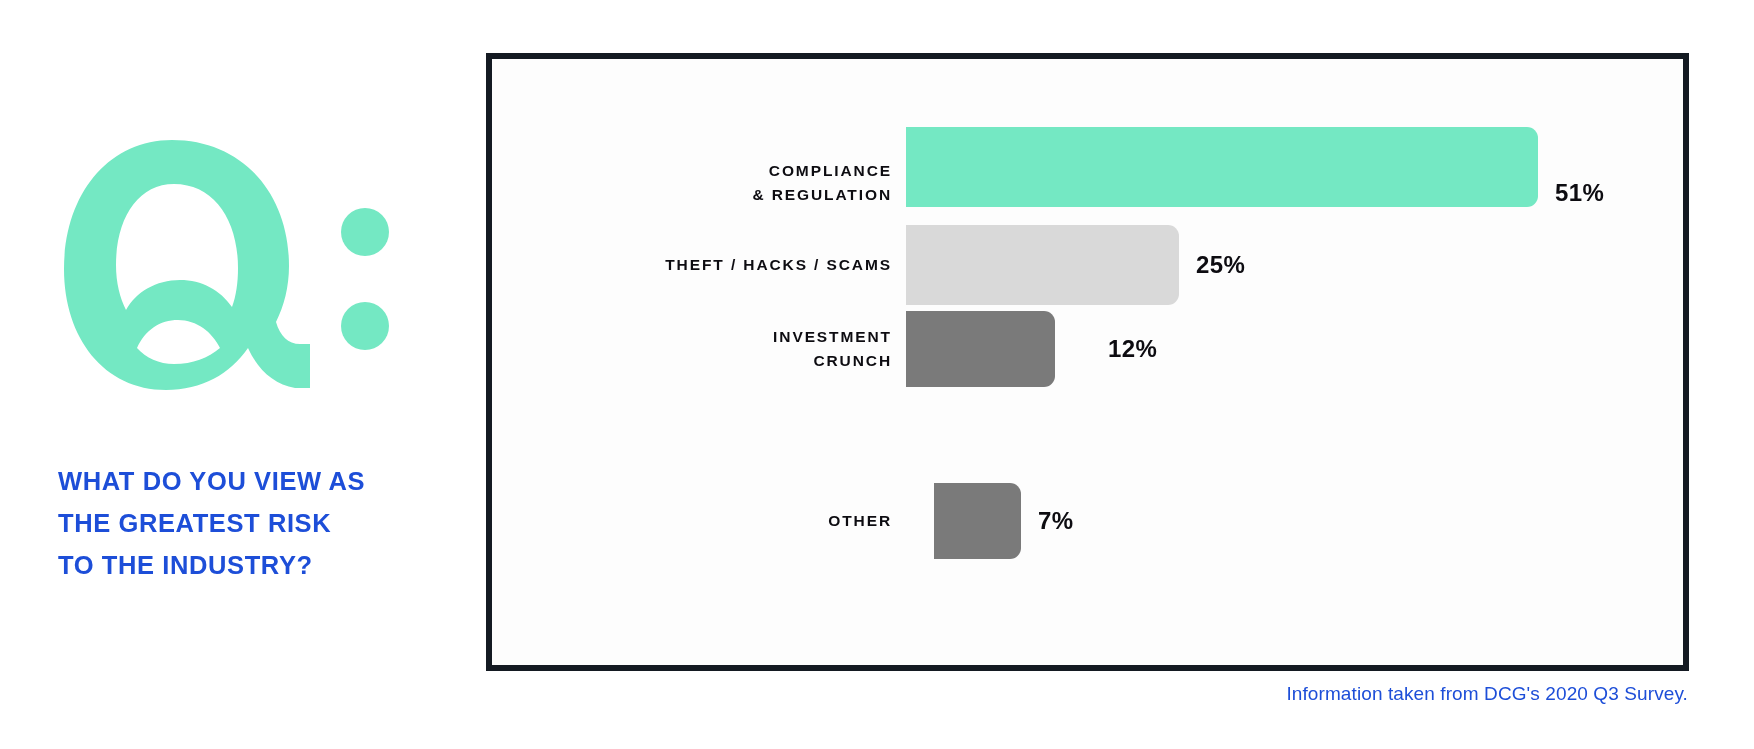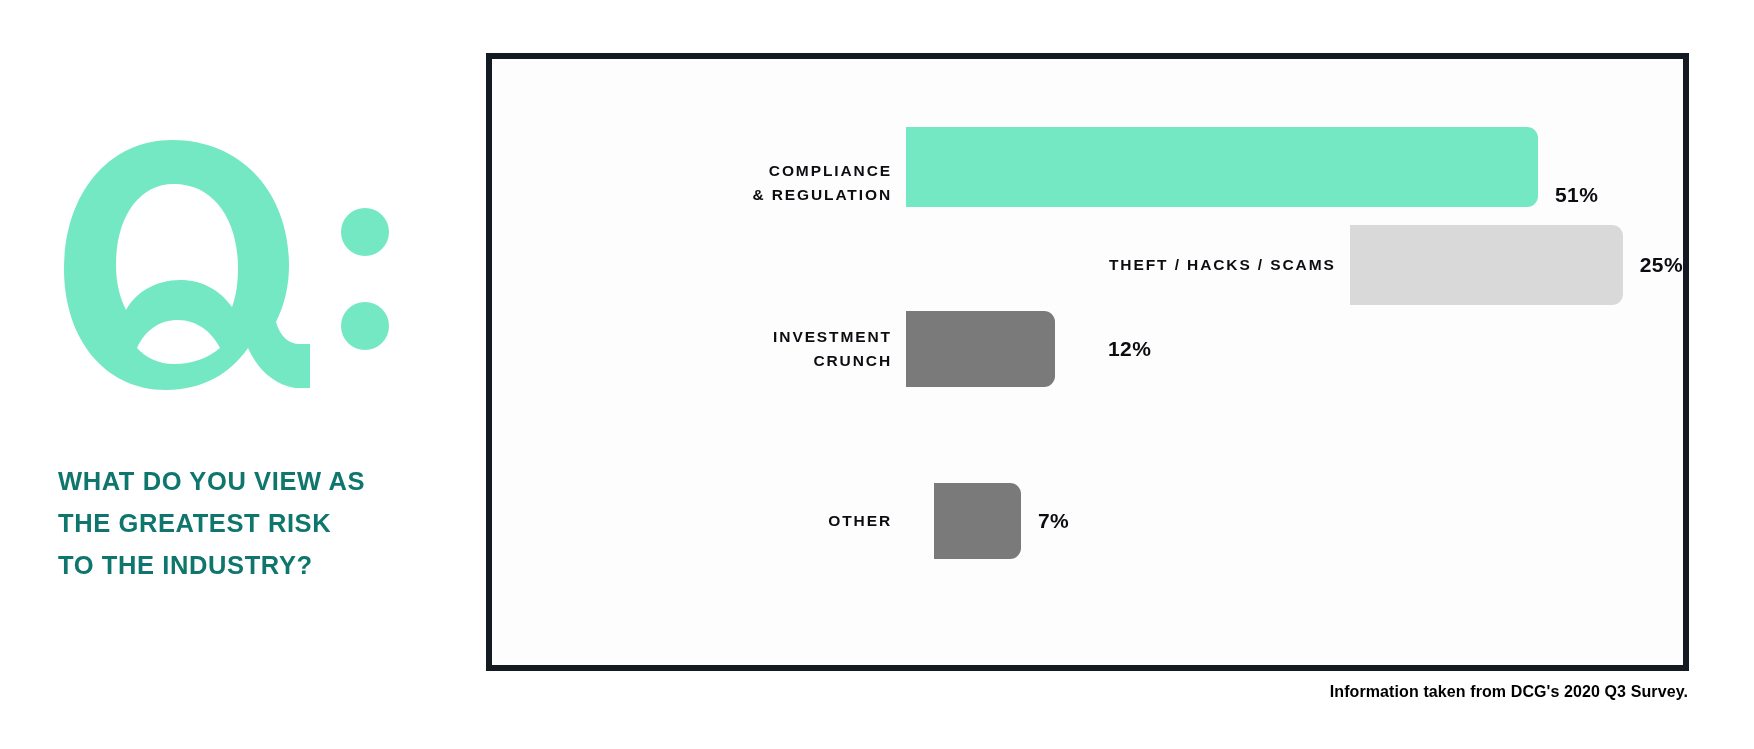--- a/index.html
+++ b/index.html
@@ -34,21 +34,21 @@
 
   #question-heading {
     position: absolute;
     left: 58px;
     top: 460px;
     width: 400px;
     font-size: 25.5px;
     font-weight: bold;
     line-height: 42px;
     letter-spacing: 0.6px;
-    color: #0f766e;
+    color: #1d4ed8;
     text-transform: uppercase;
   }
   #question-heading .hline {
     display: block;
     white-space: nowrap;
   }
 
   
   #chart-frame {
     position: absolute;
@@ -97,36 +97,36 @@
     display: flex;
     align-items: center;
   }
 
   .bar-fill {
     height: 100%;
     border-radius: 0 11px 11px 0;
   }
 
   .bar-value {
-    font-size: 21px;
+    font-size: 24px;
     font-weight: bold;
     color: #0d0c11;
     letter-spacing: 0.4px;
     margin-left: 17px;
     white-space: nowrap;
   }
 
   
   #footer-note {
     position: absolute;
     right: 66px;
     top: 683px;
-    font-size: 16px;
-    font-weight: bold;
-    color: #000000;
+    font-size: 19px;
+    font-weight: normal;
+    color: #1d4ed8;
     letter-spacing: 0.1px;
     white-space: nowrap;
   }
 </style>
 </head>
 <body>
 
 <div id="left-panel">
 
   <div id="q-logo">
@@ -172,21 +172,21 @@
 <div id="chart-frame">
   <div id="chart-plot">
       <div class="bar-row" style="top: 68px; height: 80px;">
         <div class="bar-track" style="margin-left: 414px; height: 80px; align-items: flex-end;">
           <div class="bar-label">COMPLIANCE
 &amp; REGULATION</div>
           <div class="bar-fill" style="width: 632px; background: rgb(116, 232, 195);"></div>
           <div class="bar-value">51%</div>
         </div>
       </div>
-      <div class="bar-row" style="top: 166px; height: 80px; justify-content: flex-end;">
+      <div class="bar-row" style="top: 166px; height: 80px;">
         <div class="bar-track" style="margin-left: 414px; height: 80px;">
           <div class="bar-label">THEFT / HACKS / SCAMS</div>
           <div class="bar-fill" style="width: 273px; background: rgb(217, 217, 217);"></div>
           <div class="bar-value">25%</div>
         </div>
       </div>
       <div class="bar-row" style="top: 252px; height: 76px;">
         <div class="bar-track" style="margin-left: 414px; height: 76px; gap: 36px;">
           <div class="bar-label">INVESTMENT
 CRUNCH</div>

